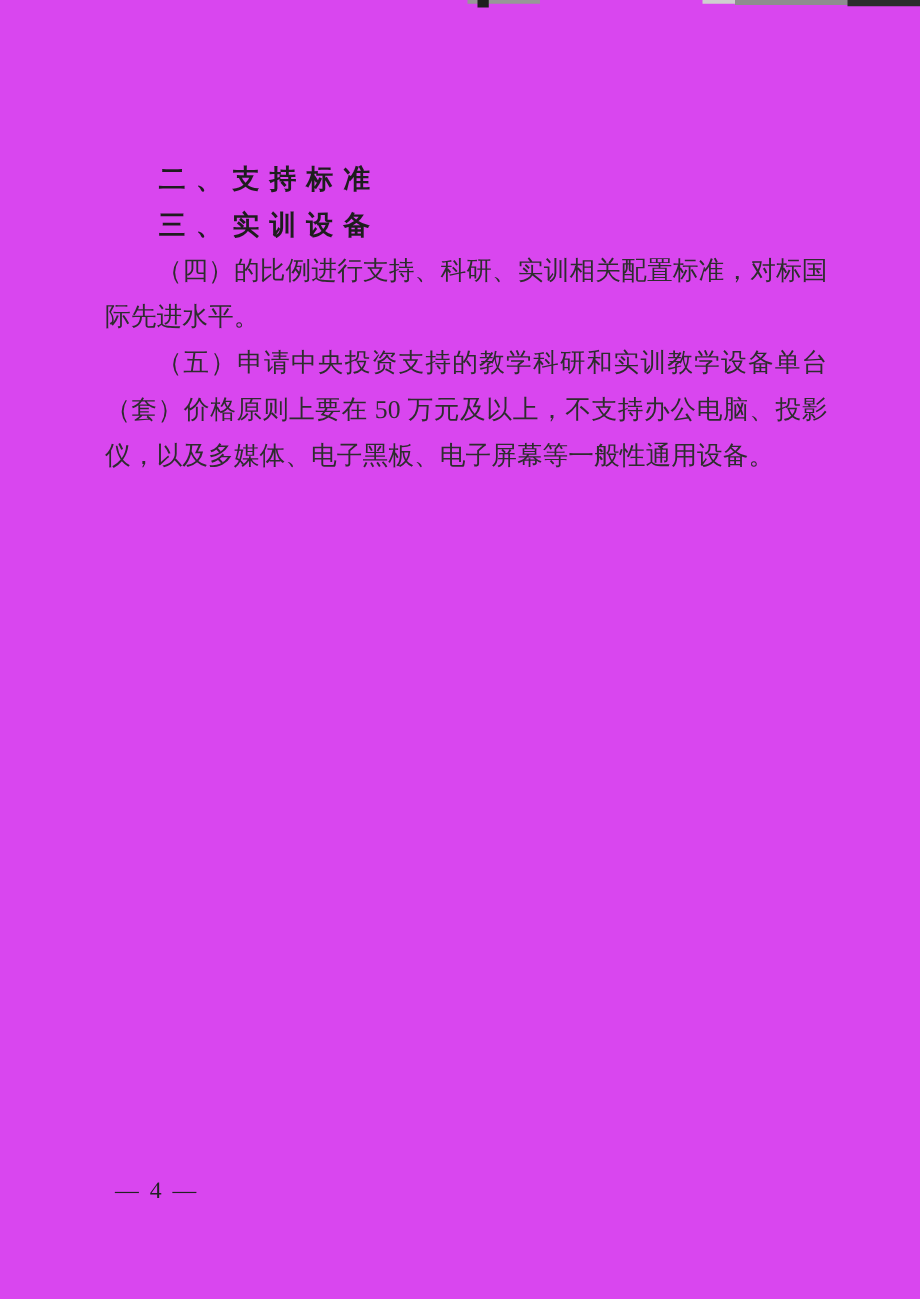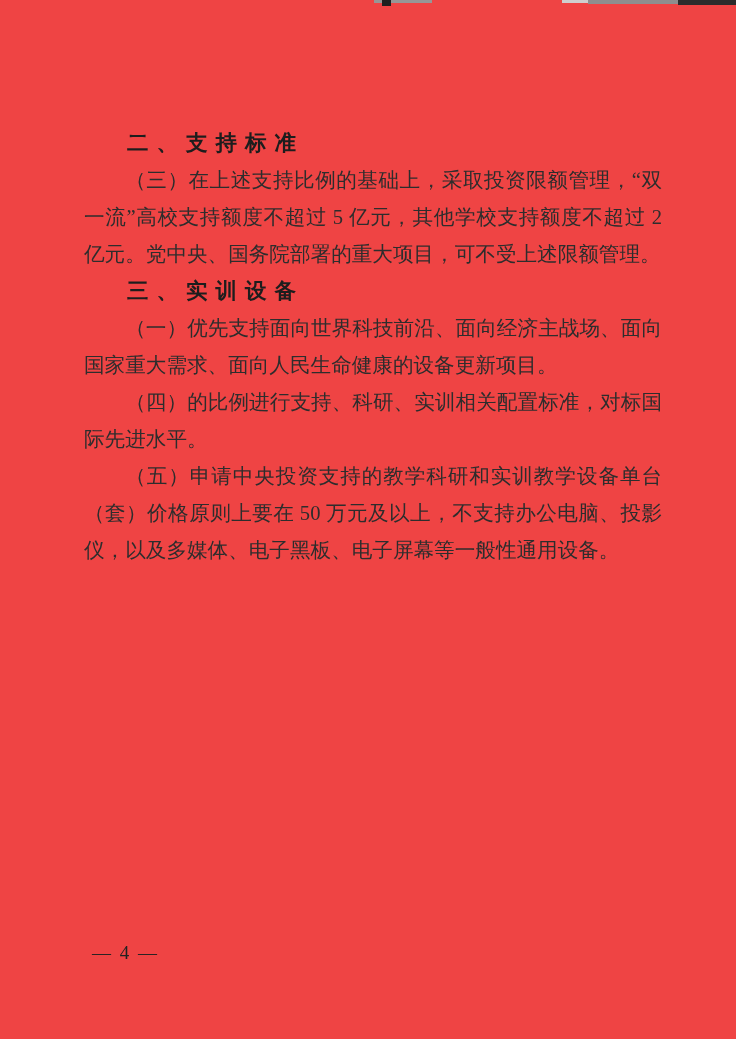--- a/index.html
+++ b/index.html
@@ -4,21 +4,21 @@
 <style>
   html, body {
     margin: 0;
     padding: 0;
     background: #ffffff;
   }
   .page {
     position: relative;
     width: 736px;
     height: 1039px;
-    background: #ef4444;
+    background: #d946ef;
     overflow: hidden;
     font-family: "Liberation Serif", serif;
   }
   
   .scan-line { position: absolute; top: 0; }
   .art-a-line  { left: 374px; width: 58px; height: 3px; background: #979797; }
   .art-a-dot   { left: 382px; width: 9px;  height: 6px; background: #1f1f1f; }
   .art-b-light { left: 562px; width: 26px; height: 3px; background: #cfcfcf; }
   .art-b-mid   { left: 588px; width: 92px; height: 4px; background: #8e8e8e; }
   .art-b-dark  { left: 678px; width: 58px; height: 5px; background: #2c2c2c; }
@@ -68,26 +68,24 @@
   <div class="scan-line art-a-line"></div>
   <div class="scan-line art-a-dot"></div>
   <div class="scan-line art-b-light"></div>
   <div class="scan-line art-b-mid"></div>
   <div class="scan-line art-b-dark"></div>
 
   <div class="doc-body">
 
     <div>
       <h2>二、支持标准</h2>
-      <p>（三）在上述支持比例的基础上，采取投资限额管理，“双一流”高校支持额度不超过 5 亿元，其他学校支持额度不超过 2 亿元。党中央、国务院部署的重大项目，可不受上述限额管理。</p>
     </div>
 
     <div>
       <h2>三、实训设备</h2>
-      <p>（一）优先支持面向世界科技前沿、面向经济主战场、面向国家重大需求、面向人民生命健康的设备更新项目。</p>
       <p>（四）的比例进行支持、科研、实训相关配置标准，对标国际先进水平。</p>
       <p>（五）申请中央投资支持的教学科研和实训教学设备单台（套）价格原则上要在 50 万元及以上，不支持办公电脑、投影仪，以及多媒体、电子黑板、电子屏幕等一般性通用设备。</p>
     </div>
 
   </div>
 
   <div class="page-number">— 4 —</div>
 
 </div>
 

